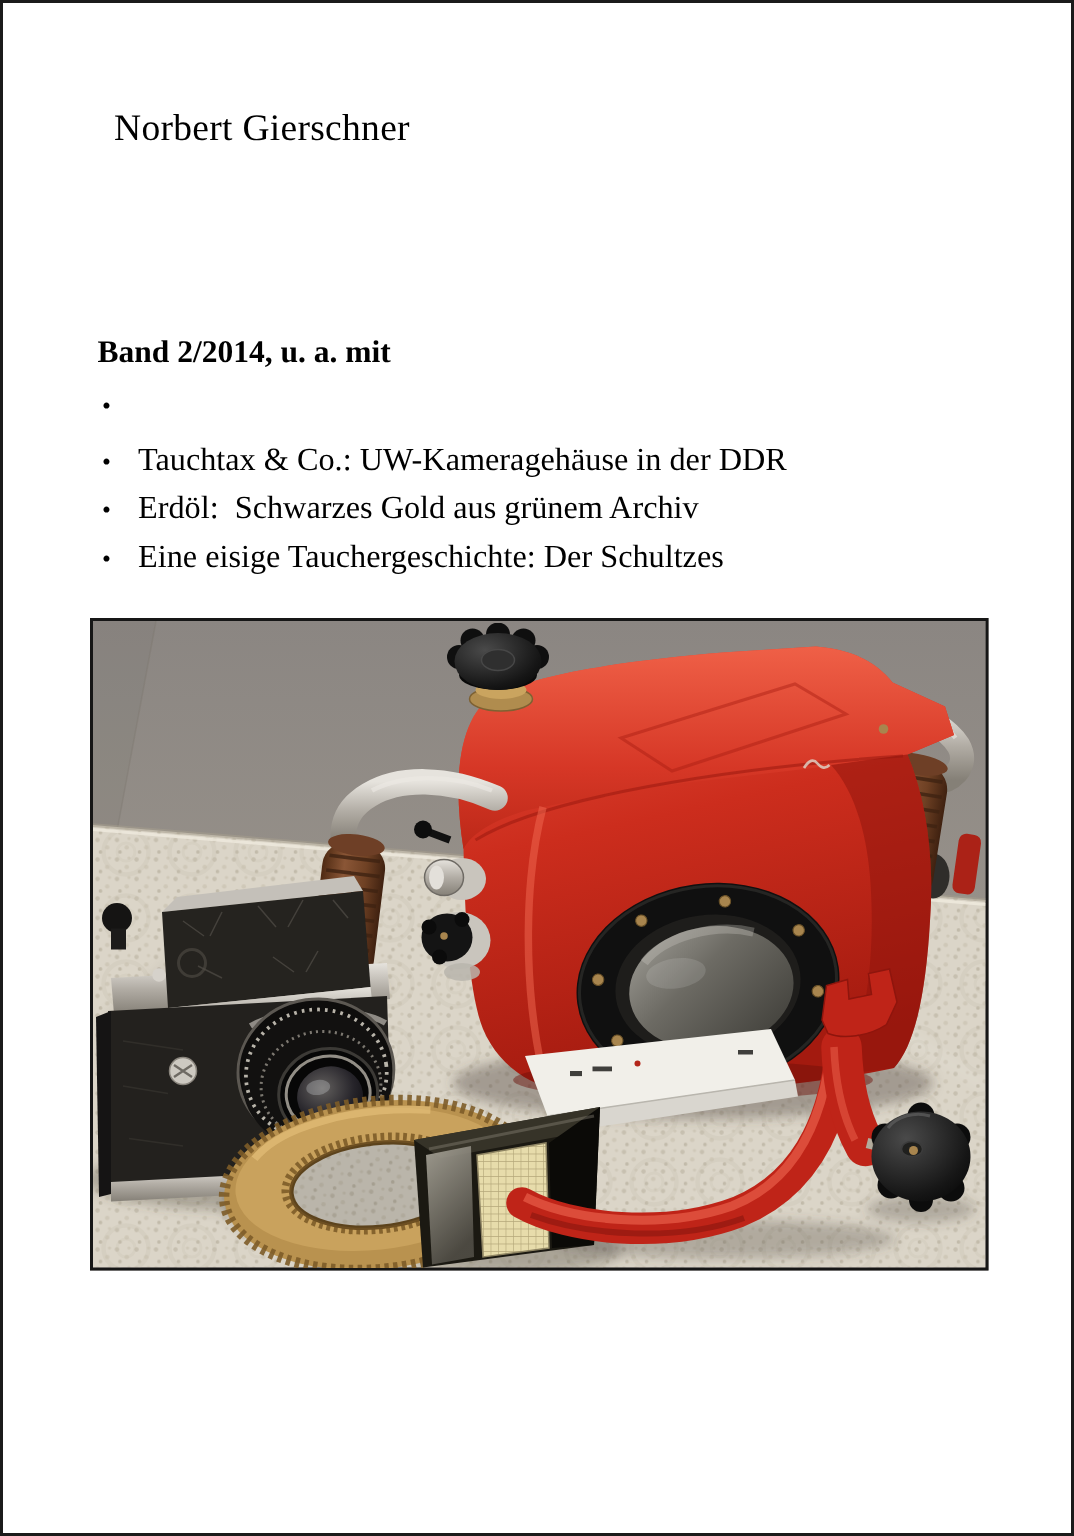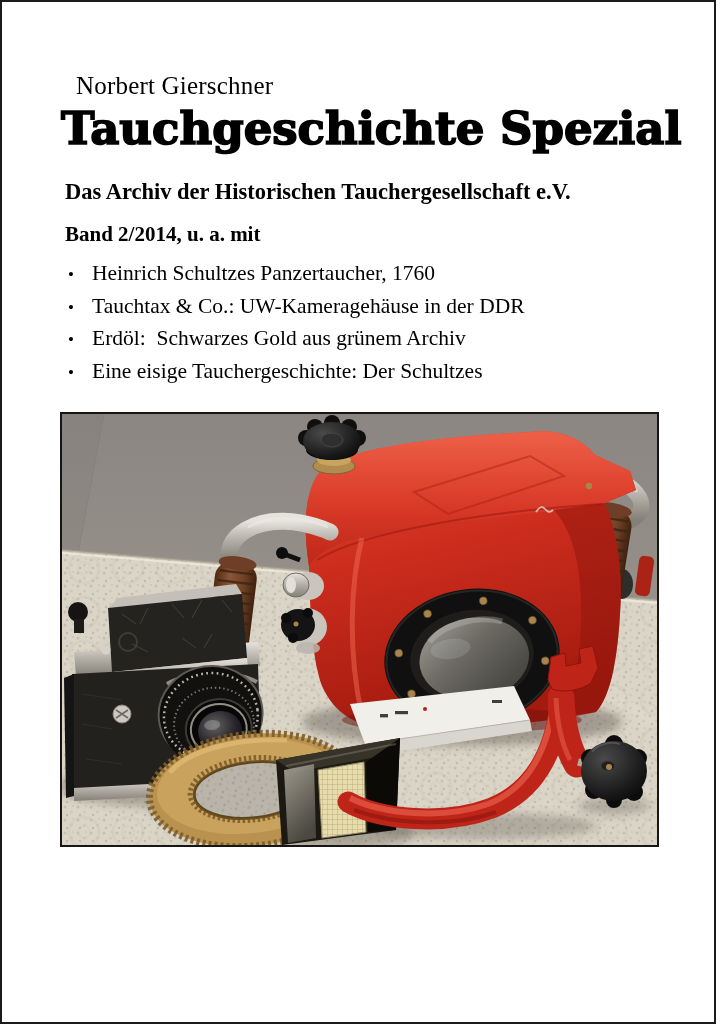--- a/index.html
+++ b/index.html
@@ -34,28 +34,25 @@
     box-sizing:border-box;border:2px solid #161616;background:#8f8a85;
   }
   .photo-frame svg{display:block;width:595px;height:431px;}
 </style>
 </head>
 <body>
 
 <div class="page">
 
   <div class="author">Norbert Gierschner</div>
-  <h1 class="title">Tauchgeschichte Spezial</h1>
-  <div class="subtitle">Das Archiv der Historischen Tauchergesellschaft e.V.</div>
   <div class="edition">Band 2/2014, u. a. mit</div>
 
   <div class="bullets">
     <div class="bullet-row">
       <span class="bullet-dot">•</span>
-      <span class="bullet-text">Heinrich Schultzes Panzertaucher, 1760</span>
     </div>
     <div class="bullet-row">
       <span class="bullet-dot">•</span>
       <span class="bullet-text">Tauchtax &amp; Co.: UW-Kameragehäuse in der DDR</span>
     </div>
     <div class="bullet-row">
       <span class="bullet-dot">•</span>
       <span class="bullet-text">Erdöl:  Schwarzes Gold aus grünem Archiv</span>
     </div>
     <div class="bullet-row">

